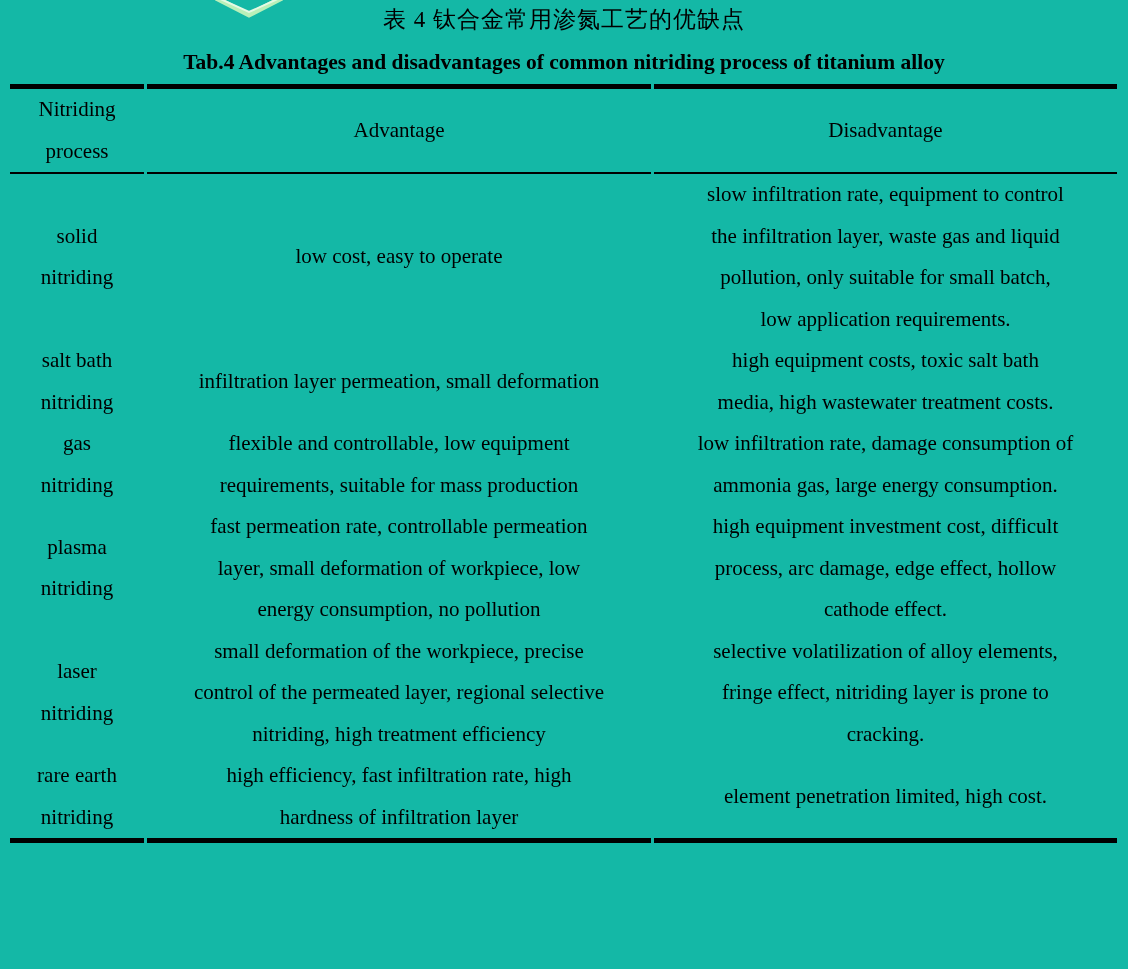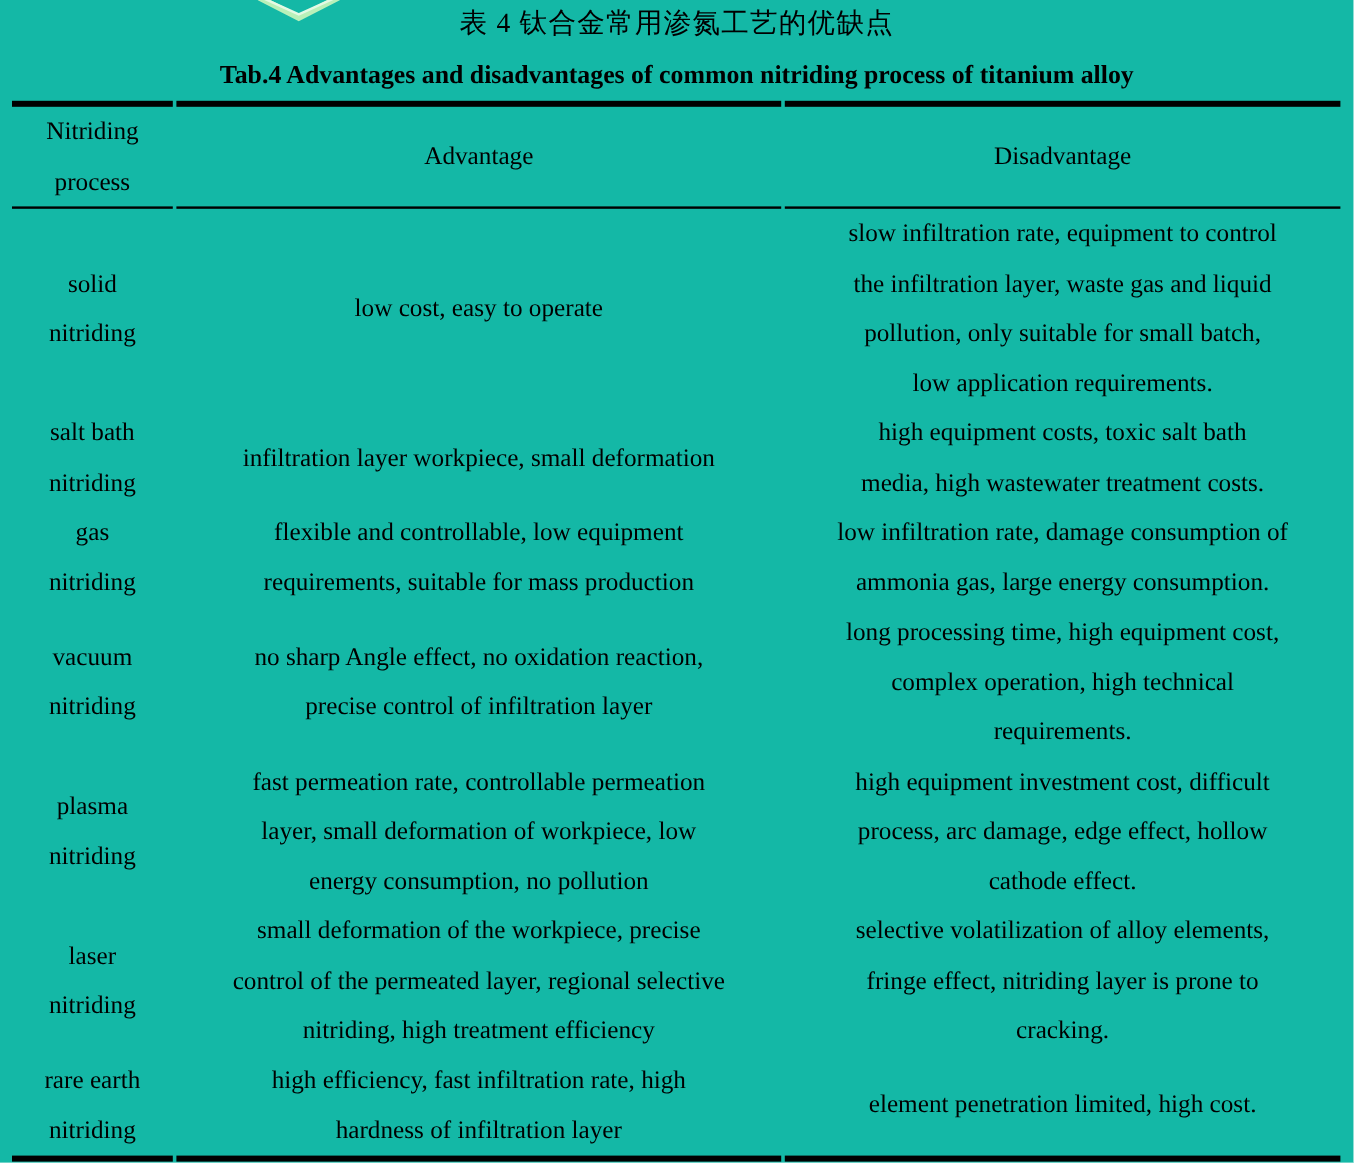--- a/index.html
+++ b/index.html
@@ -104,40 +104,31 @@
 nitriding</td>
     <td>low cost, easy to operate</td>
     <td>slow infiltration rate, equipment to control
 the infiltration layer, waste gas and liquid
 pollution, only suitable for small batch,
 low application requirements.</td>
   </tr>
         <tr>
     <td>salt bath
 nitriding</td>
-    <td>infiltration layer workpiece, small deformation</td>
+    <td>infiltration layer permeation, small deformation</td>
     <td>high equipment costs, toxic salt bath
 media, high wastewater treatment costs.</td>
   </tr>
         <tr>
     <td>gas
 nitriding</td>
     <td>flexible and controllable, low equipment
 requirements, suitable for mass production</td>
     <td>low infiltration rate, damage consumption of
 ammonia gas, large energy consumption.</td>
-  </tr>
-        <tr>
-    <td>vacuum
-nitriding</td>
-    <td>no sharp Angle effect, no oxidation reaction,
-precise control of infiltration layer</td>
-    <td>long processing time, high equipment cost,
-complex operation, high technical
-requirements.</td>
   </tr>
         <tr>
     <td>plasma
 nitriding</td>
     <td>fast permeation rate, controllable permeation
 layer, small deformation of workpiece, low
 energy consumption, no pollution</td>
     <td>high equipment investment cost, difficult
 process, arc damage, edge effect, hollow
 cathode effect.</td>

